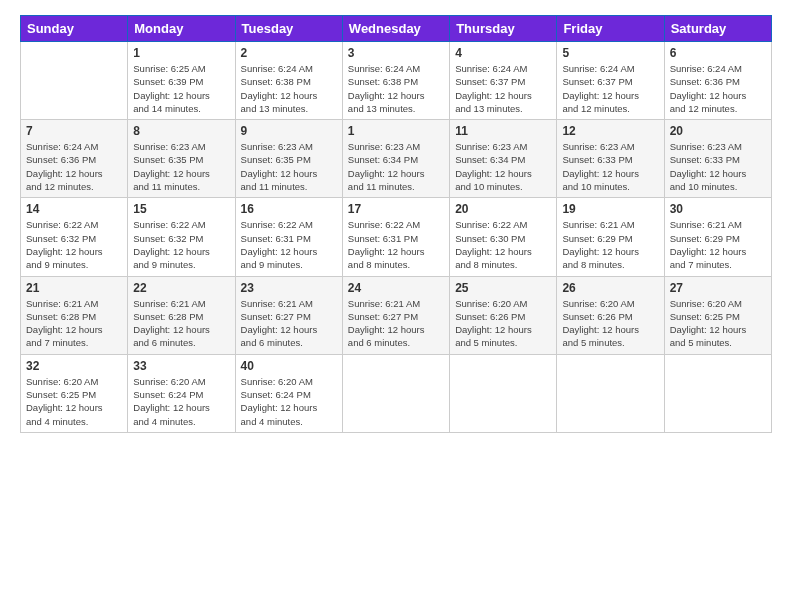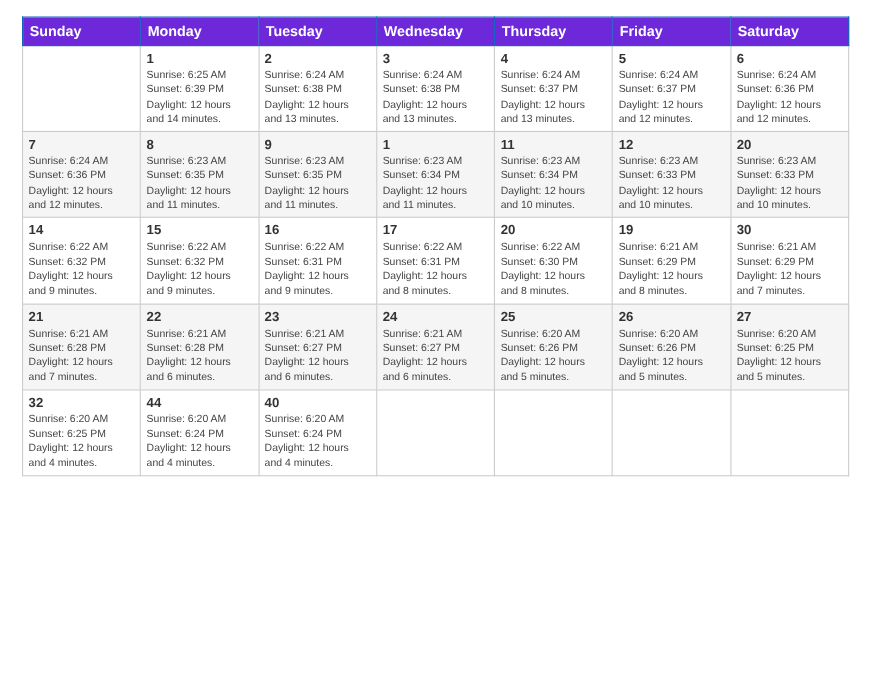--- a/index.html
+++ b/index.html
@@ -232,21 +232,21 @@
             <span class="day-num">27</span>
             <div class="day-info">Sunrise: 6:20 AM<br>Sunset: 6:25 PM<br>Daylight: 12 hours<br>and 5 minutes.</div>
           </td>
         </tr>
         <tr>
           <td>
             <span class="day-num">32</span>
             <div class="day-info">Sunrise: 6:20 AM<br>Sunset: 6:25 PM<br>Daylight: 12 hours<br>and 4 minutes.</div>
           </td>
           <td>
-            <span class="day-num">44</span>
+            <span class="day-num">33</span>
             <div class="day-info">Sunrise: 6:20 AM<br>Sunset: 6:24 PM<br>Daylight: 12 hours<br>and 4 minutes.</div>
           </td>
           <td>
             <span class="day-num">40</span>
             <div class="day-info">Sunrise: 6:20 AM<br>Sunset: 6:24 PM<br>Daylight: 12 hours<br>and 4 minutes.</div>
           </td>
           <td class="empty-cell"></td>
           <td class="empty-cell"></td>
           <td class="empty-cell"></td>
           <td class="empty-cell"></td>

